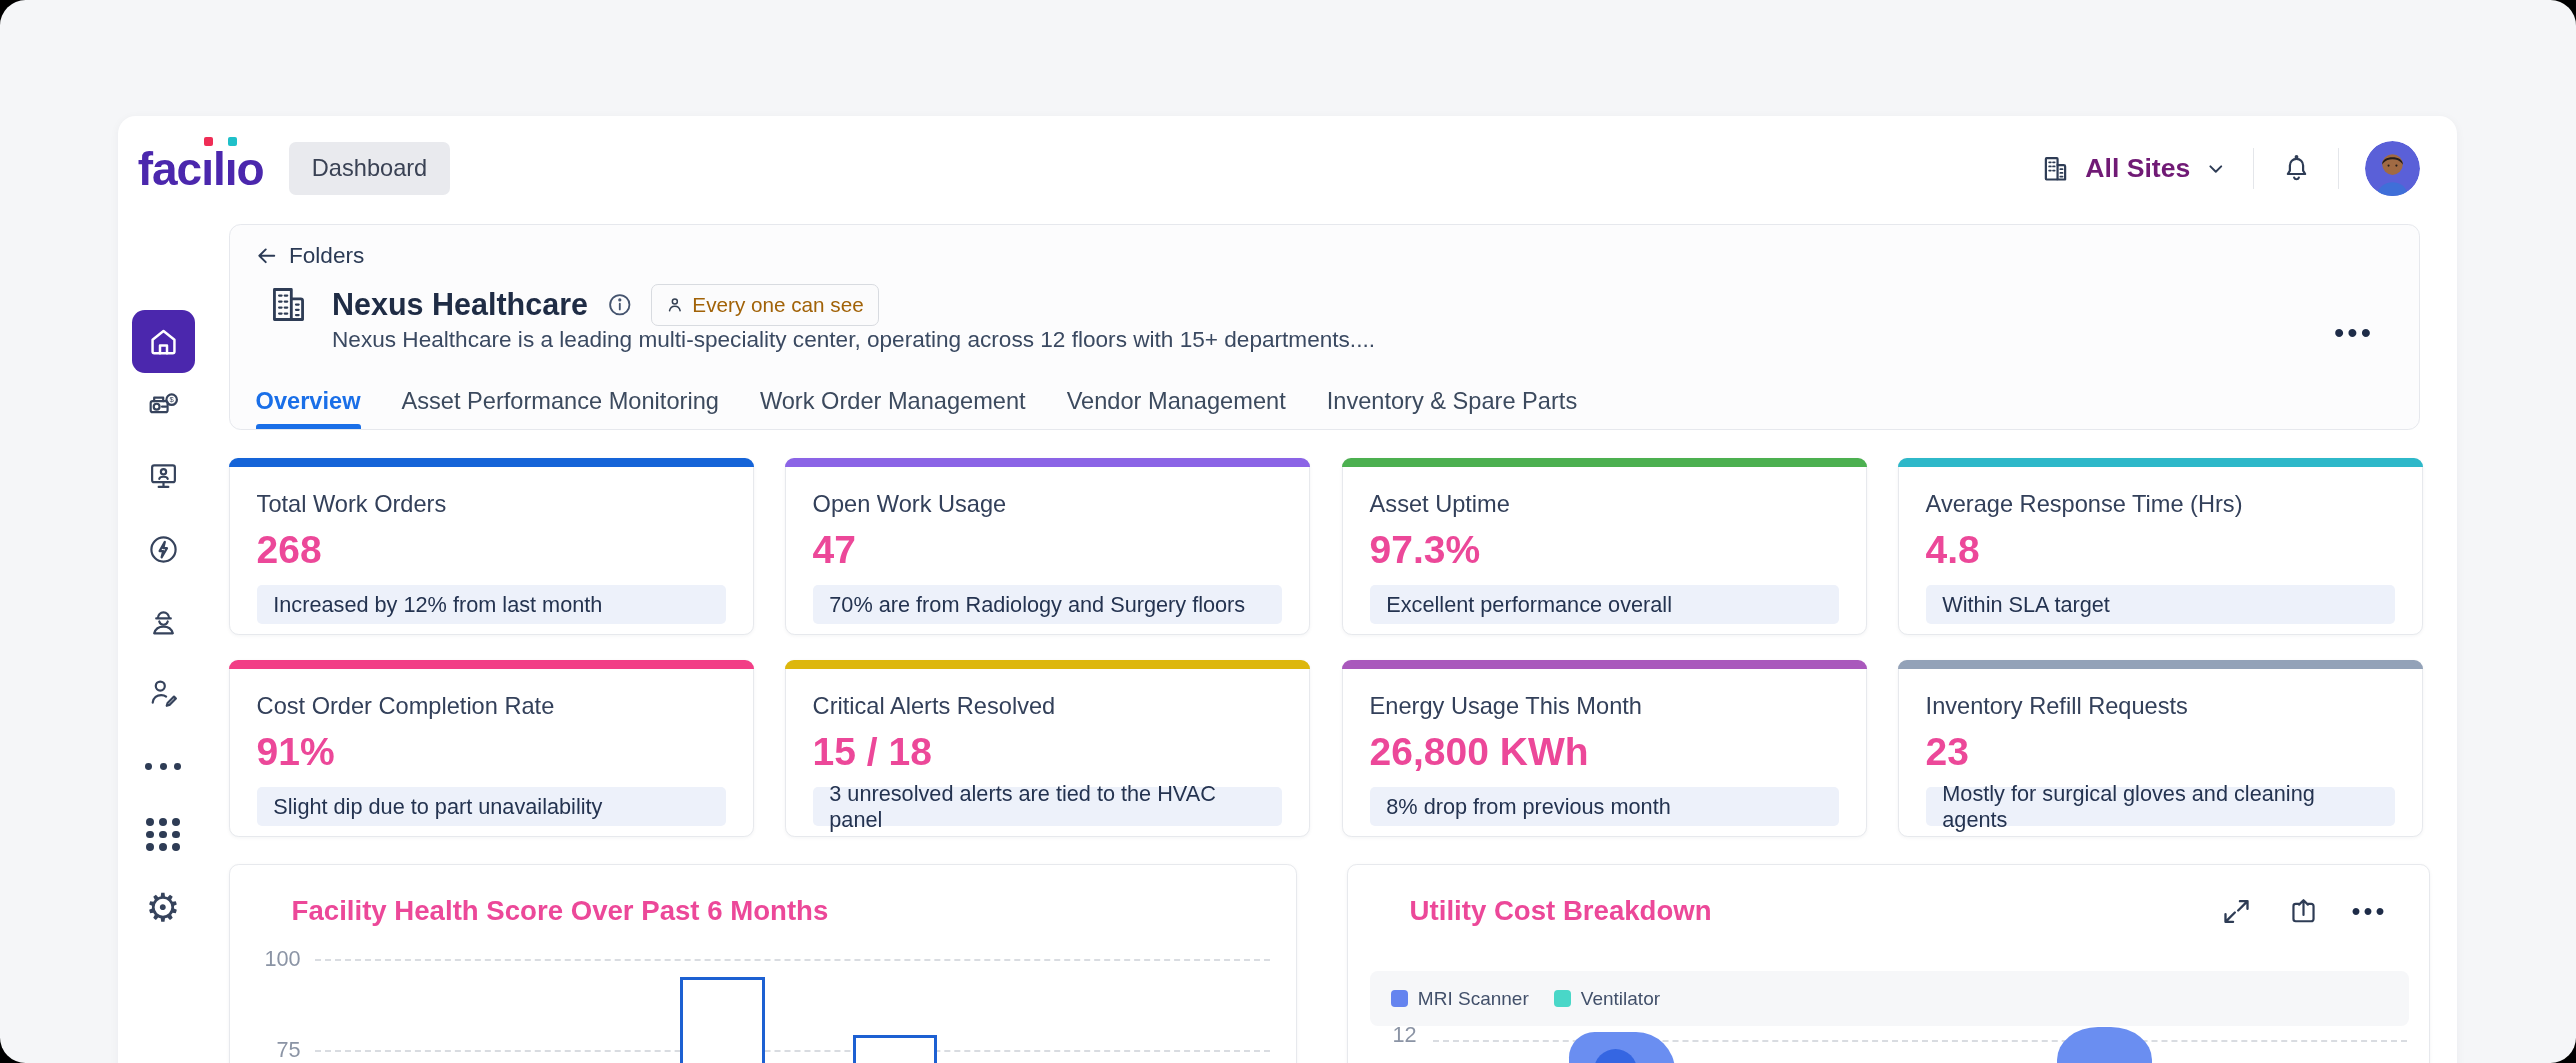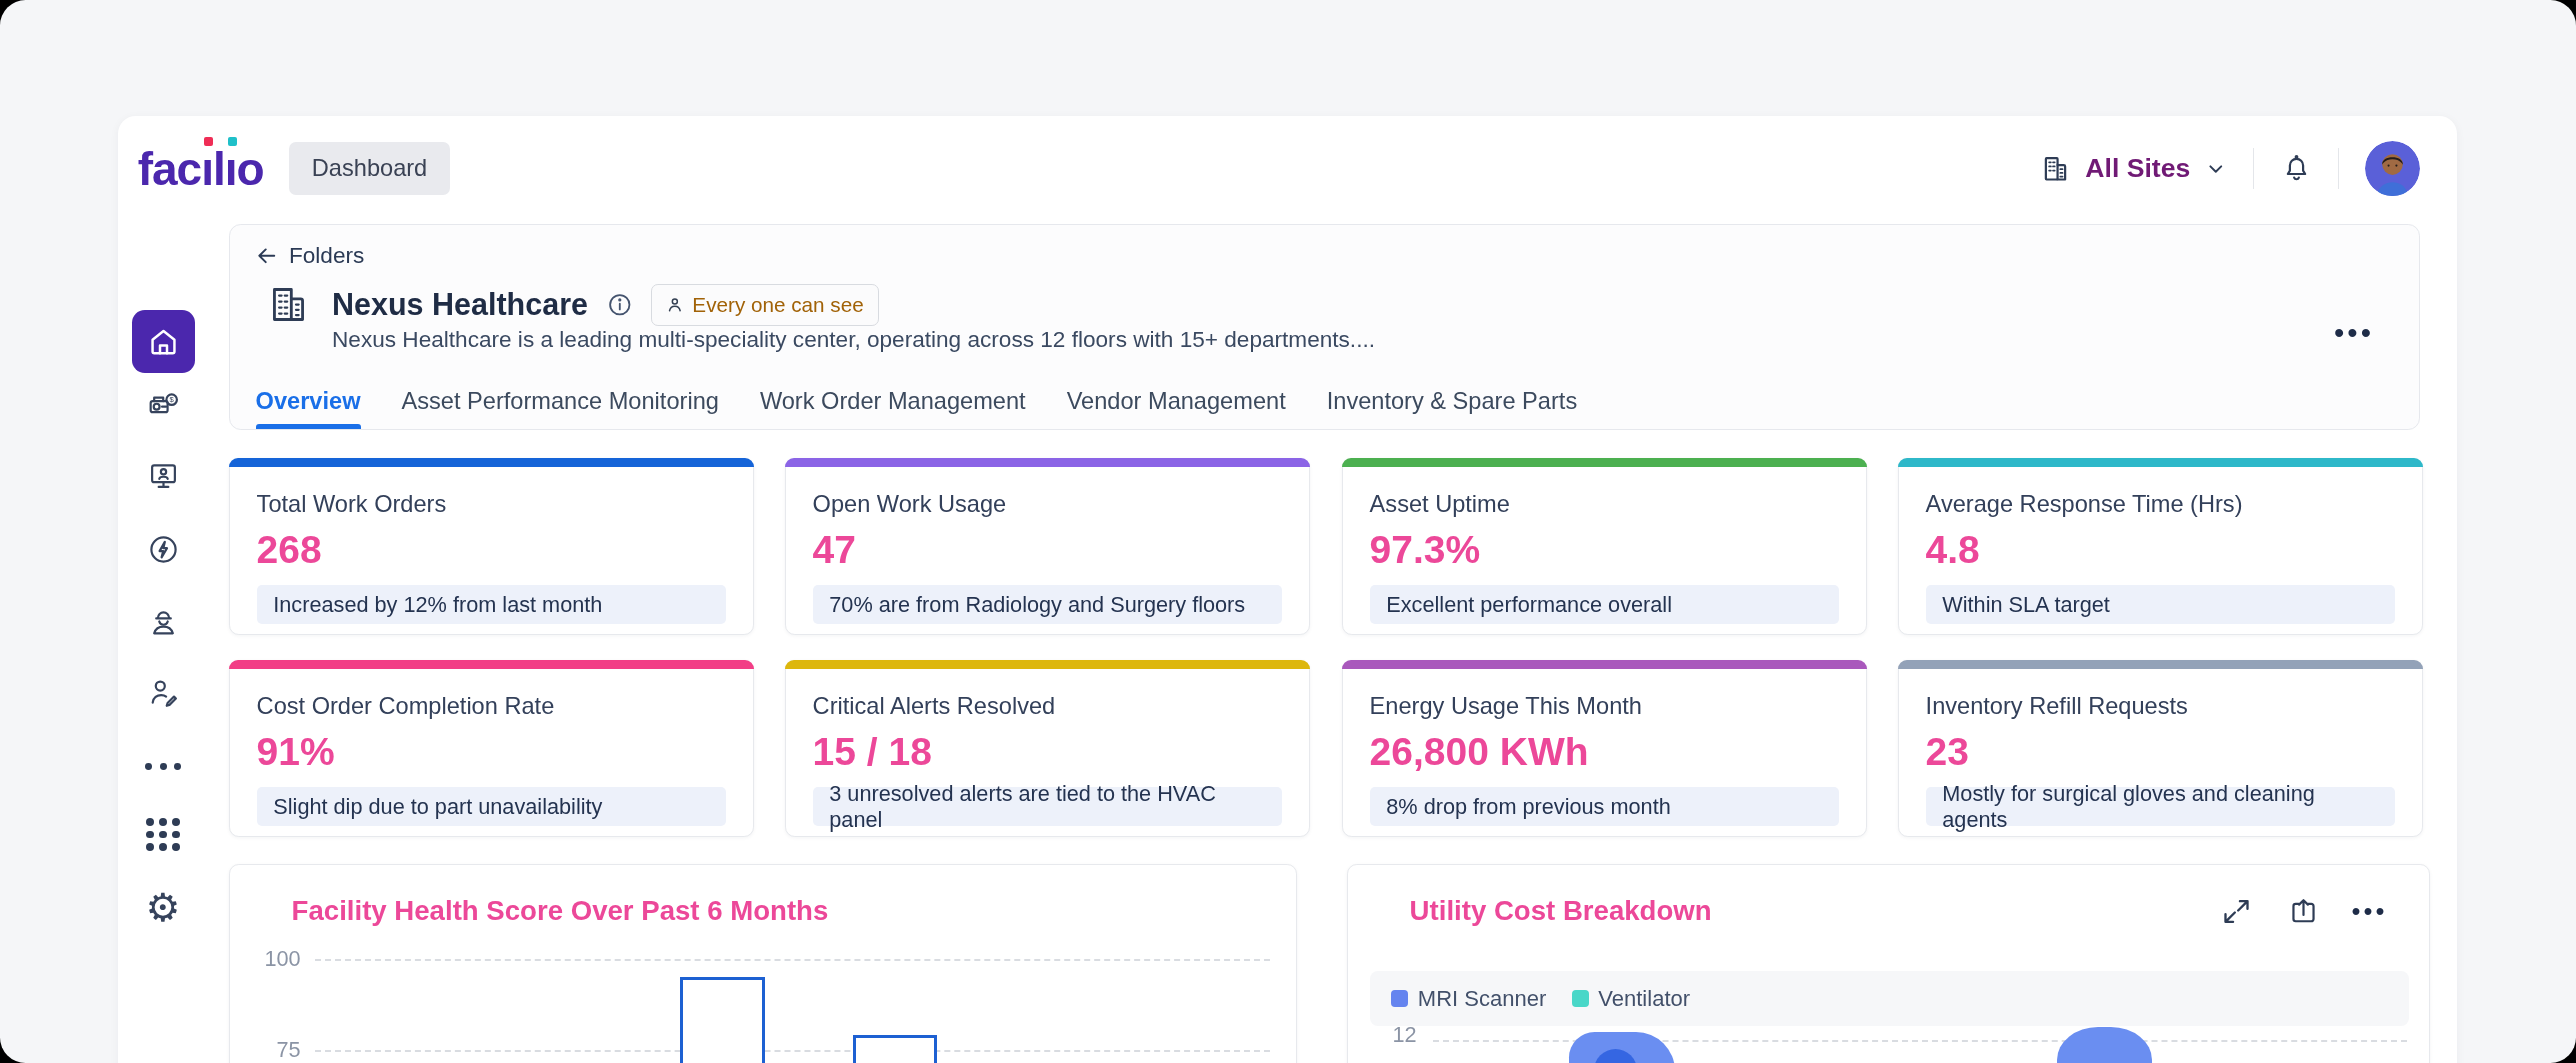--- a/index.html
+++ b/index.html
@@ -64,21 +64,21 @@
   .cc-right{left:1229px;width:1195px;width:1083px;}
   .cc-title{position:absolute;left:23.6px;top:29.5px;font-size:27.6px;font-weight:600;color:#ec4899;margin-left:38px;}
   .cc-actions{position:absolute;right:41px;top:27.6px;display:flex;align-items:center;gap:29.5px;}
   .cc-actions .act{width:37px;height:37px;display:flex;align-items:center;justify-content:center;cursor:pointer;}
   .cc-more{font-size:25.6px;color:#1e2c48;letter-spacing:3px;}
   .gridline{position:absolute;border-top:2px dashed #d9dce1;}
   .tick{position:absolute;font-size:21.7px;color:#8b94a5;text-align:right;width:51px;}
   .obar{position:absolute;background:#fff;border:3.9px solid #1d60d2;border-bottom:none;height:394px;}
   .legend-strip{position:absolute;left:21.7px;right:19.7px;top:106px;height:55px;background:#f6f7f9;border-radius:7.9px;
     display:flex;align-items:center;gap:25.6px;padding:0 21.7px;}
-  .leg-item{display:flex;align-items:center;gap:9.8px;font-size:22px;color:#42506a;}
+  .leg-item{display:flex;align-items:center;gap:9.8px;font-size:19px;color:#42506a;}
   .leg-sq{width:16.7px;height:16.7px;border-radius:3.9px;}
   .blob{position:absolute;background:#6a8ef1;height:158px;}
   .blob1{left:221px;top:167px;width:106px;border-radius:25.6px 39px 0 0;}
   .blob2{left:709px;top:162px;width:95px;border-radius:41px 41px 0 0 / 33px 33px 0 0;}
   .blob-dot{position:absolute;left:246px;top:184px;width:43px;height:43px;border-radius:50%;background:#3566e2;}
   svg{display:block;}
 </style>
 </head>
 <body>
 

